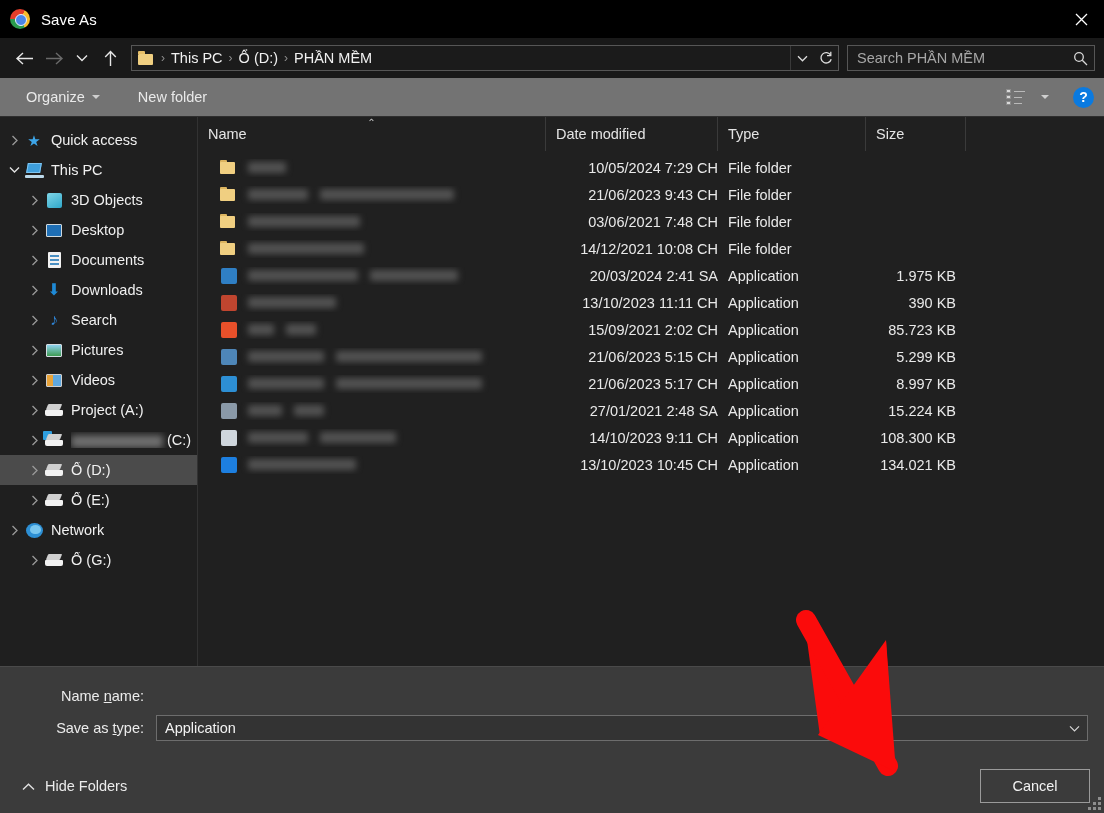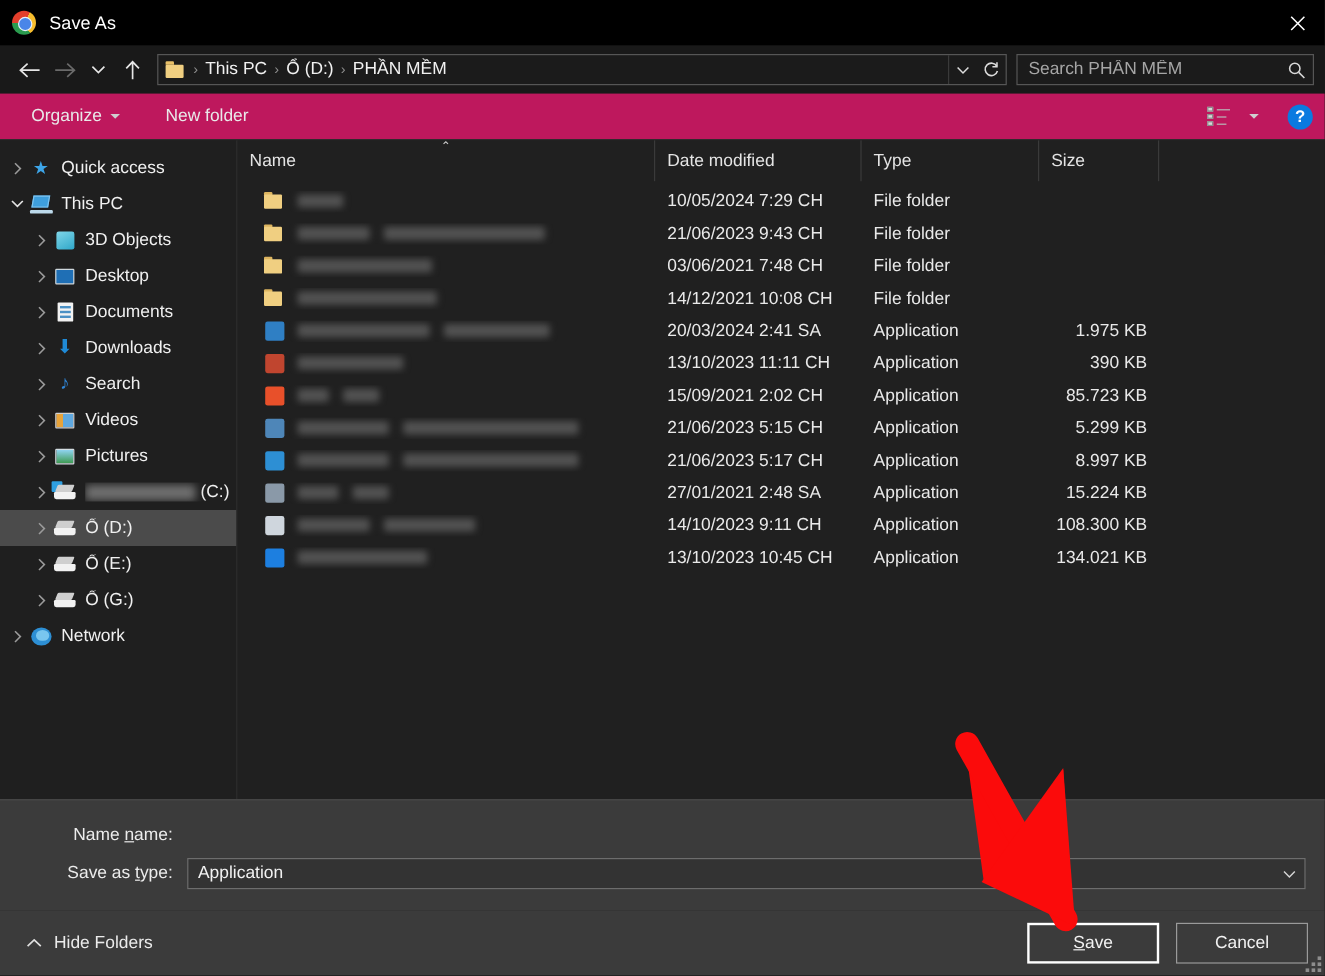--- a/index.html
+++ b/index.html
@@ -113,21 +113,21 @@
     background: transparent; border: none; outline: none;
     color: #d8d8d8; font-size: 14.5px;
     font-family: "Liberation Sans", sans-serif;
   }
   .searchbox input::placeholder { color: #a6a6a6; opacity: 1; }
   .search-icon { color: #d8d8d8; display: flex; flex: 0 0 auto; }
 
   
   .cmdbar {
     height: 38px; flex: 0 0 38px;
-    background: #be185d;
+    background: #737373;
     display: flex; align-items: center;
     padding: 0 10px 0 18px;
     text-align: center;
   }
   .cmd-item {
     color: #e9e9e9; font-size: 14.5px;
     display: flex; align-items: center; gap: 7px;
     padding: 4px 8px;
   }
   .cmd-item.spaced { margin-left: 22px; }
@@ -253,21 +253,21 @@
   }
   .rows { flex: 1 1 auto; overflow: hidden; padding-top: 3px; }
   .frow {
     height: 27px; display: flex; align-items: center;
     font-size: 14.5px; color: #e9e9e9;
   }
   .fc-name {
     flex: 0 0 348px; display: flex; align-items: center;
     padding-left: 22px; overflow: hidden;
   }
-  .fc-date { flex: 0 0 172px; padding-left: 10px; white-space: nowrap; }
+  .fc-date { flex: 0 0 172px; padding-left: 10px; white-space: nowrap; text-align: right; }
   .fc-type { flex: 0 0 148px; padding-left: 10px; white-space: nowrap; }
   .fc-size { flex: 0 0 100px; padding-right: 10px; text-align: right; white-space: nowrap; }
   .ficon {
     width: 18px; height: 18px; flex: 0 0 18px; margin-right: 10px;
     position: relative;
   }
   .fi-folder .tab { position: absolute; left: 0; top: 1px; width: 7px; height: 3px;
     background: #dcb45f; border-radius: 1px 1px 0 0; }
   .fi-folder .body { position: absolute; left: 0; top: 3.5px; width: 15px; height: 12px;
     background: #f0cf81; border-radius: 1px; }
@@ -523,34 +523,48 @@
             </span>
             <span class="tlabel">Search</span>
           </div>
           <div class="tree-item lvl1">
             <span class="exp">
               <svg width="8" height="11" viewBox="0 0 8 11">
                 <path d="M1.5 1 L6 5.5 L1.5 10" stroke="currentColor" stroke-width="1.3" fill="none"></path>
               </svg>
             </span>
             <span class="ticon">
+              <span class="ic-pic"></span>
+            </span>
+            <span class="tlabel">Pictures</span>
+          </div>
+          <div class="tree-item lvl1">
+            <span class="exp">
+              <svg width="8" height="11" viewBox="0 0 8 11">
+                <path d="M1.5 1 L6 5.5 L1.5 10" stroke="currentColor" stroke-width="1.3" fill="none"></path>
+              </svg>
+            </span>
+            <span class="ticon">
               <span class="ic-vid"></span>
             </span>
             <span class="tlabel">Videos</span>
           </div>
           <div class="tree-item lvl1">
             <span class="exp">
               <svg width="8" height="11" viewBox="0 0 8 11">
                 <path d="M1.5 1 L6 5.5 L1.5 10" stroke="currentColor" stroke-width="1.3" fill="none"></path>
               </svg>
             </span>
             <span class="ticon">
-              <span class="ic-pic"></span>
-            </span>
-            <span class="tlabel">Pictures</span>
+              <span class="ic-drive">
+                <i class="top"></i>
+                <i class="bot"></i>
+              </span>
+            </span>
+            <span class="tlabel">Project (A:)</span>
           </div>
           <div class="tree-item lvl1">
             <span class="exp">
               <svg width="8" height="11" viewBox="0 0 8 11">
                 <path d="M1.5 1 L6 5.5 L1.5 10" stroke="currentColor" stroke-width="1.3" fill="none"></path>
               </svg>
             </span>
             <span class="ticon">
               <span class="ic-drive win">
                 <i class="flag"></i>
@@ -581,44 +595,44 @@
               </svg>
             </span>
             <span class="ticon">
               <span class="ic-drive">
                 <i class="top"></i>
                 <i class="bot"></i>
               </span>
             </span>
             <span class="tlabel">Ổ (E:)</span>
           </div>
+          <div class="tree-item">
+            <span class="exp">
+              <svg width="8" height="11" viewBox="0 0 8 11">
+                <path d="M1.5 1 L6 5.5 L1.5 10" stroke="currentColor" stroke-width="1.3" fill="none"></path>
+              </svg>
+            </span>
+            <span class="ticon">
+              <span class="ic-net"></span>
+            </span>
+            <span class="tlabel">Network</span>
+          </div>
           <div class="tree-item lvl1">
             <span class="exp">
               <svg width="8" height="11" viewBox="0 0 8 11">
                 <path d="M1.5 1 L6 5.5 L1.5 10" stroke="currentColor" stroke-width="1.3" fill="none"></path>
               </svg>
             </span>
             <span class="ticon">
               <span class="ic-drive">
                 <i class="top"></i>
                 <i class="bot"></i>
               </span>
             </span>
             <span class="tlabel">Ổ (G:)</span>
-          </div>
-          <div class="tree-item">
-            <span class="exp">
-              <svg width="8" height="11" viewBox="0 0 8 11">
-                <path d="M1.5 1 L6 5.5 L1.5 10" stroke="currentColor" stroke-width="1.3" fill="none"></path>
-              </svg>
-            </span>
-            <span class="ticon">
-              <span class="ic-net"></span>
-            </span>
-            <span class="tlabel">Network</span>
           </div>
         </div>
     </div>
 
     <div class="filepane">
       <div class="colheader">
         <div class="col c-name">
           <span class="sortmark">⌃</span>
           <span>Name</span>
         </div>
@@ -825,23 +839,20 @@
   <div class="footer">
     <div class="hide-folders">
       <span>
         <svg width="13" height="8" viewBox="0 0 13 8">
             <path d="M1 6.5 L6.5 1.2 L12 6.5" stroke="#e0e0e0" stroke-width="1.4" fill="none"></path>
           </svg>
       </span>
       <span>Hide Folders</span>
     </div>
     <div class="footer-spacer"></div>
-    <div class="dlgbtn primary">
-        <span><u>S</u><span>ave</span></span>
-      </div>
     <div class="dlgbtn">
         <span>Cancel</span>
       </div>
     <div class="grip">
       <i style="right:0;bottom:0"></i>
         <i style="right:5px;bottom:0"></i>
         <i style="right:10px;bottom:0"></i>
       <i style="right:0;bottom:5px"></i>
         <i style="right:5px;bottom:5px"></i>
       <i style="right:0;bottom:10px"></i>

